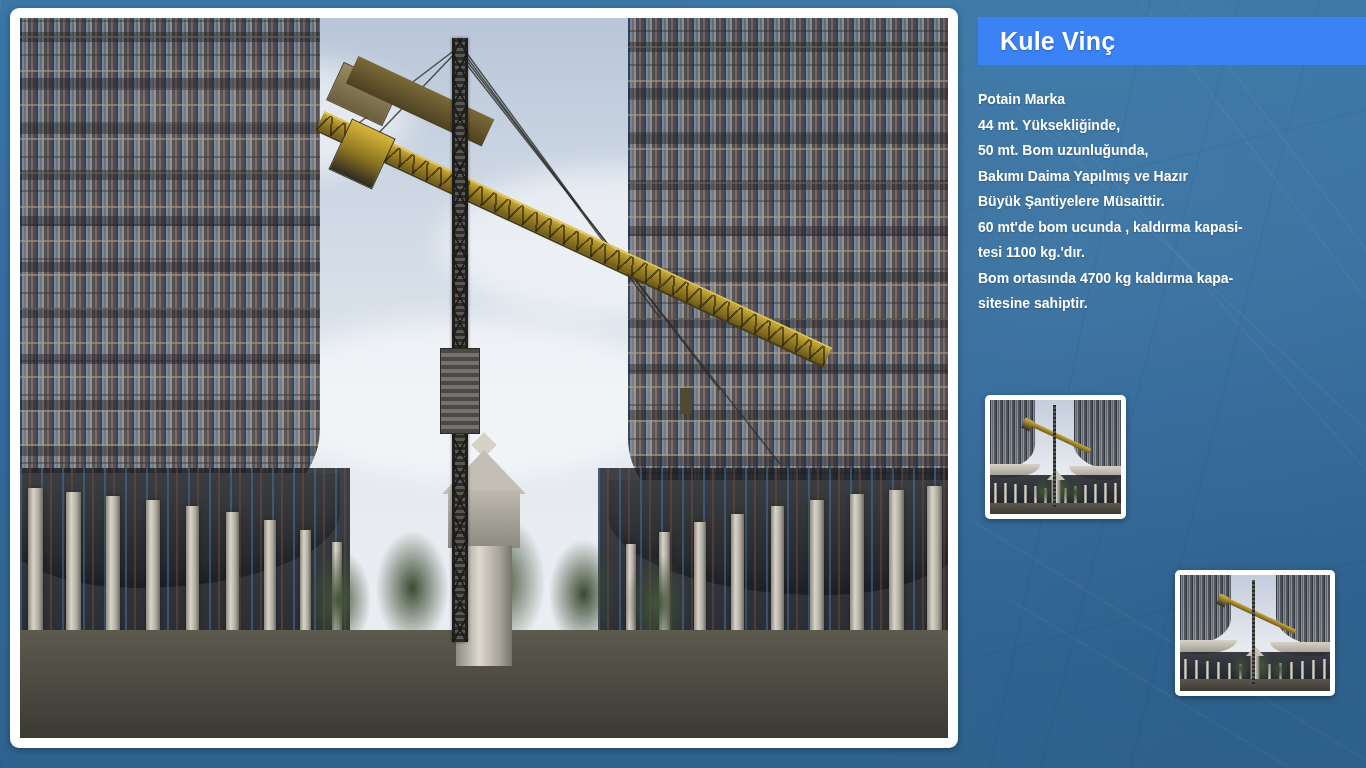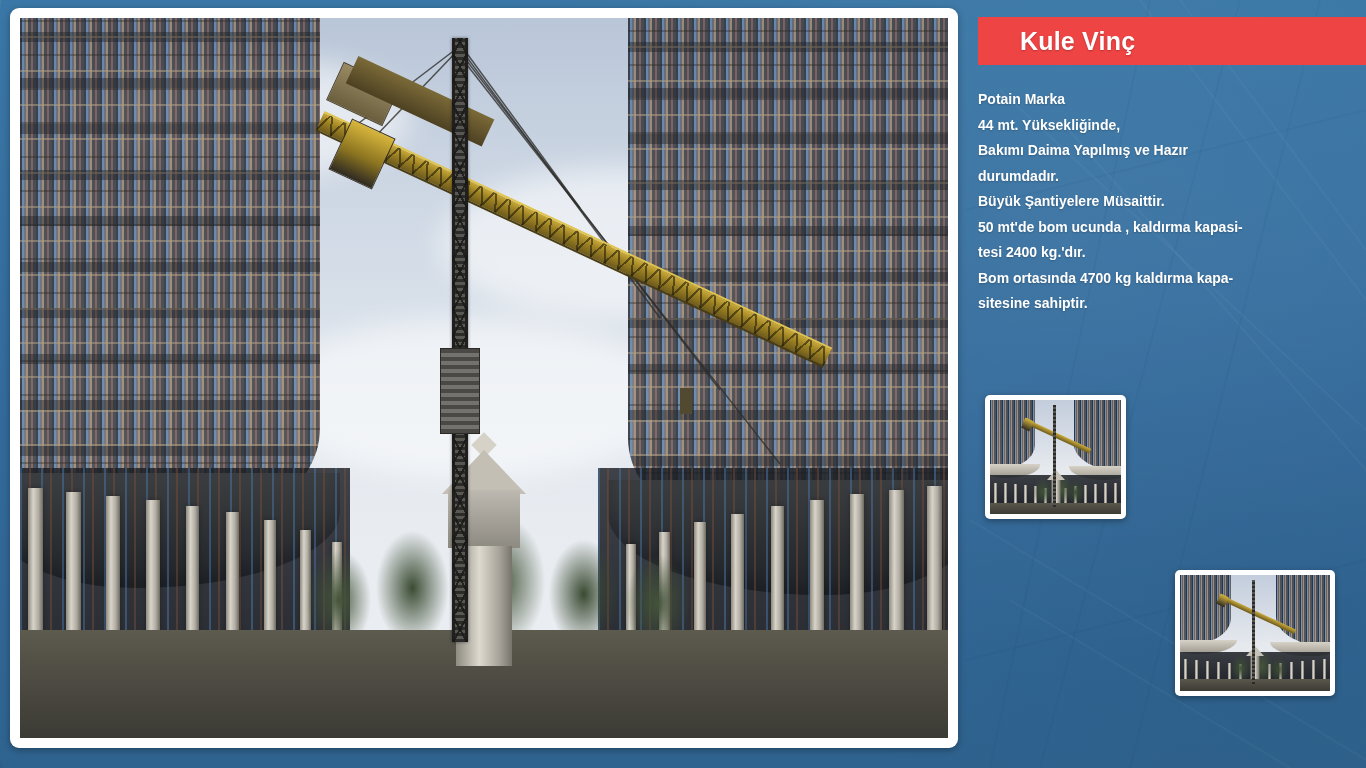--- a/index.html
+++ b/index.html
@@ -237,22 +237,22 @@
   .trolley {
     position:absolute; left:660px; top:370px;
     width:12px; height:26px;
     background:#514a30;
   }
 
   
   .title-bar {
     position:absolute;
     left:978px; top:17px; right:0; height:48px;
-    background:#ef4444;
-    display:flex; align-items:center;padding-left:20px;
+    background:#3b82f6;
+    display:flex; align-items:center;
   }
   .title-bar .title {
     color:#ffffff;
     font-size:25px;
     font-weight:bold;
     letter-spacing:.2px;
     padding-left:22px;
     text-shadow:0 1px 2px rgba(0,0,0,.25);
   }
   .spec-list {
@@ -420,25 +420,25 @@
   </div>
 </div>
 
 <div class="title-bar">
   <span class="title">Kule Vinç</span>
 </div>
 
 <div class="spec-list">
   <div class="spec-line">Potain Marka</div>
   <div class="spec-line">44 mt. Yüksekliğinde,</div>
+  <div class="spec-line">50 mt. Bom uzunluğunda,</div>
   <div class="spec-line">Bakımı Daima Yapılmış ve Hazır</div>
-  <div class="spec-line">durumdadır.</div>
   <div class="spec-line">Büyük Şantiyelere Müsaittir.</div>
-  <div class="spec-line">50 mt'de bom ucunda , kaldırma kapasi-</div>
-  <div class="spec-line">tesi 2400 kg.'dır.</div>
+  <div class="spec-line">60 mt'de bom ucunda , kaldırma kapasi-</div>
+  <div class="spec-line">tesi 1100 kg.'dır.</div>
   <div class="spec-line">Bom ortasında 4700 kg kaldırma kapa-</div>
   <div class="spec-line">sitesine sahiptir.</div>
 </div>
 
 <div class="thumb thumb-1">
   <div class="thumb-inner">
     <div class="mini-sky"></div>
     <div class="mini-tower mini-tower-l"></div>
     <div class="mini-tower mini-tower-r"></div>
     <div class="mini-slab mini-slab-l"></div>

